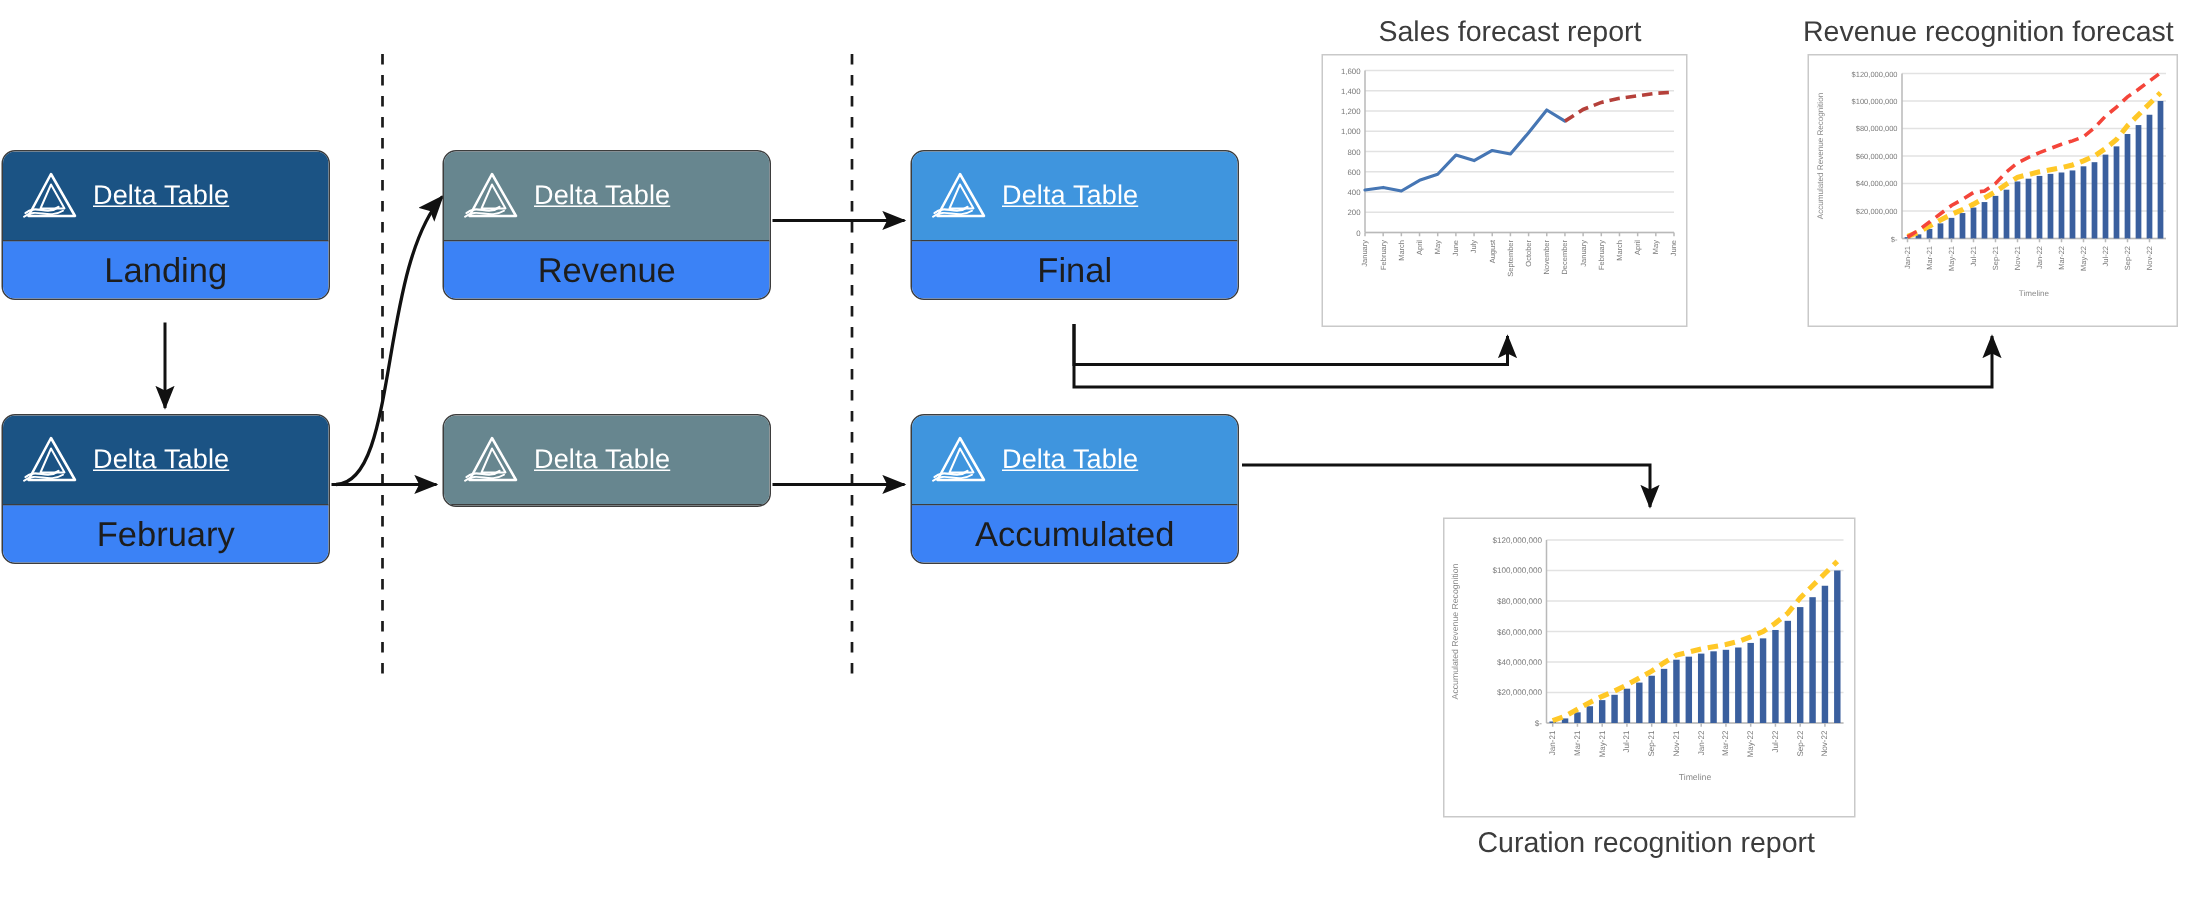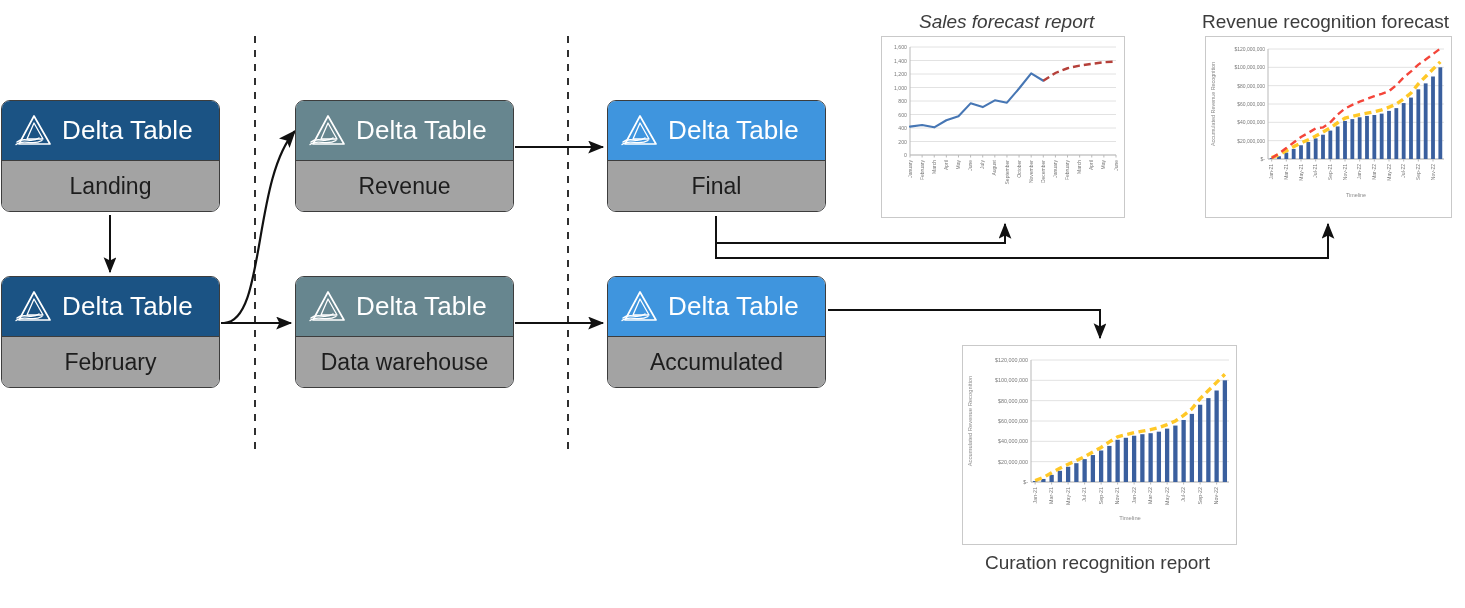--- a/index.html
+++ b/index.html
@@ -6,43 +6,43 @@
   body{width:1465px;height:608px;position:relative;overflow:hidden;
        font-family:"Liberation Sans","DejaVu Sans",sans-serif;}
 
   #canvas{position:absolute;left:0;top:0;width:1465px;height:608px;}
 
   
   .node{position:absolute;width:219px;border:1.5px solid #3d3d3d;border-radius:9px;
         box-sizing:border-box;overflow:hidden;background:#e4eaf2;}
   .node .hdr{height:60px;display:flex;align-items:center;gap:6px;padding-left:10px;
              box-sizing:border-box;border-bottom:1.5px solid #3d3d3d;}
-  .node .hdr .lbl{color:#ffffff;font-size:26px;letter-spacing:.1px;}
-  .node .body{height:50px;display:flex;align-items:center;justify-content:center;
-              background:#a3a3a3;}
+  .node .hdr .lbl{color:#ffffff;font-size:18px;letter-spacing:.1px;text-decoration:underline;}
+  .node .body{height:38px;display:flex;align-items:center;justify-content:center;
+              background:#3b82f6;}
   .node .body .lbl{color:#1d1d1d;font-size:23px;}
   .node .logo{width:44px;height:40px;flex:0 0 44px;display:block;}
 
   .n-landing  {left:1px;  top:100px;}
   .n-ingestion{left:1px;  top:276px;}
   .n-curation {left:295px;top:100px;}
   .n-dwh      {left:295px;top:276px;}
   .n-final    {left:607px;top:100px;}
   .n-present  {left:607px;top:276px;}
 
   .hdr-dark {background:#1b5384;}
   .hdr-teal {background:#67868f;}
   .hdr-blue {background:#3f95de;}
 
   
   .chart-card{position:absolute;border:1px solid #c9c9c9;background:#ffffff;box-sizing:border-box;}
   .chart-title{position:absolute;font-size:19px;color:#3c3c3c;white-space:nowrap;}
 
   .c-sales{left:881px;top:36px;width:244px;height:182px;}
-  .t-sales{left:919px;top:11px;font-style:italic;}
+  .t-sales{left:919px;top:11px;}
   .c-revfc{left:1205px;top:36px;width:247px;height:182px;}
   .t-revfc{left:1202px;top:11px;text-align:right;}
   .c-revrep{left:962px;top:345px;width:275px;height:200px;}
   .t-revrep{left:985px;top:552px;}
 
   svg{display:block;}
   .gl{stroke:#e2e2e2;stroke-width:1;}
   .ax{stroke:#b9b9b9;stroke-width:1;}
   .tick{font-size:5.2px;fill:#7a7a7a;font-family:"Liberation Sans",sans-serif;}
   .tick-x{font-size:5px;fill:#7a7a7a;font-family:"Liberation Sans",sans-serif;}
@@ -129,23 +129,20 @@
 
 <div class="node n-dwh">
   <div class="hdr hdr-teal">
     <svg class="logo" viewBox="0 0 44 40">
       <path d="M22 5 L38 33 L7 33 Z" fill="none" stroke="#ffffff" stroke-width="1.7" stroke-linejoin="round"></path>
       <path d="M22 12 L31 28 L15 28 Z" fill="none" stroke="#ffffff" stroke-width="1.3" stroke-linejoin="round"></path>
       <path d="M5 31 C12 25 19 33 27 27" fill="none" stroke="#ffffff" stroke-width="1.5" stroke-linecap="round"></path>
       <path d="M4 33.5 C12 27 20 35.5 30 29.5" fill="none" stroke="#ffffff" stroke-width="1.3" stroke-linecap="round"></path>
     </svg>
     <span class="lbl">Delta Table</span>
-  </div>
-  <div class="body">
-    <span class="lbl">Data warehouse</span>
   </div>
 </div>
 
 <div class="node n-final">
   <div class="hdr hdr-blue">
     <svg class="logo" viewBox="0 0 44 40">
       <path d="M22 5 L38 33 L7 33 Z" fill="none" stroke="#ffffff" stroke-width="1.7" stroke-linejoin="round"></path>
       <path d="M22 12 L31 28 L15 28 Z" fill="none" stroke="#ffffff" stroke-width="1.3" stroke-linejoin="round"></path>
       <path d="M5 31 C12 25 19 33 27 27" fill="none" stroke="#ffffff" stroke-width="1.5" stroke-linecap="round"></path>
       <path d="M4 33.5 C12 27 20 35.5 30 29.5" fill="none" stroke="#ffffff" stroke-width="1.3" stroke-linecap="round"></path>

